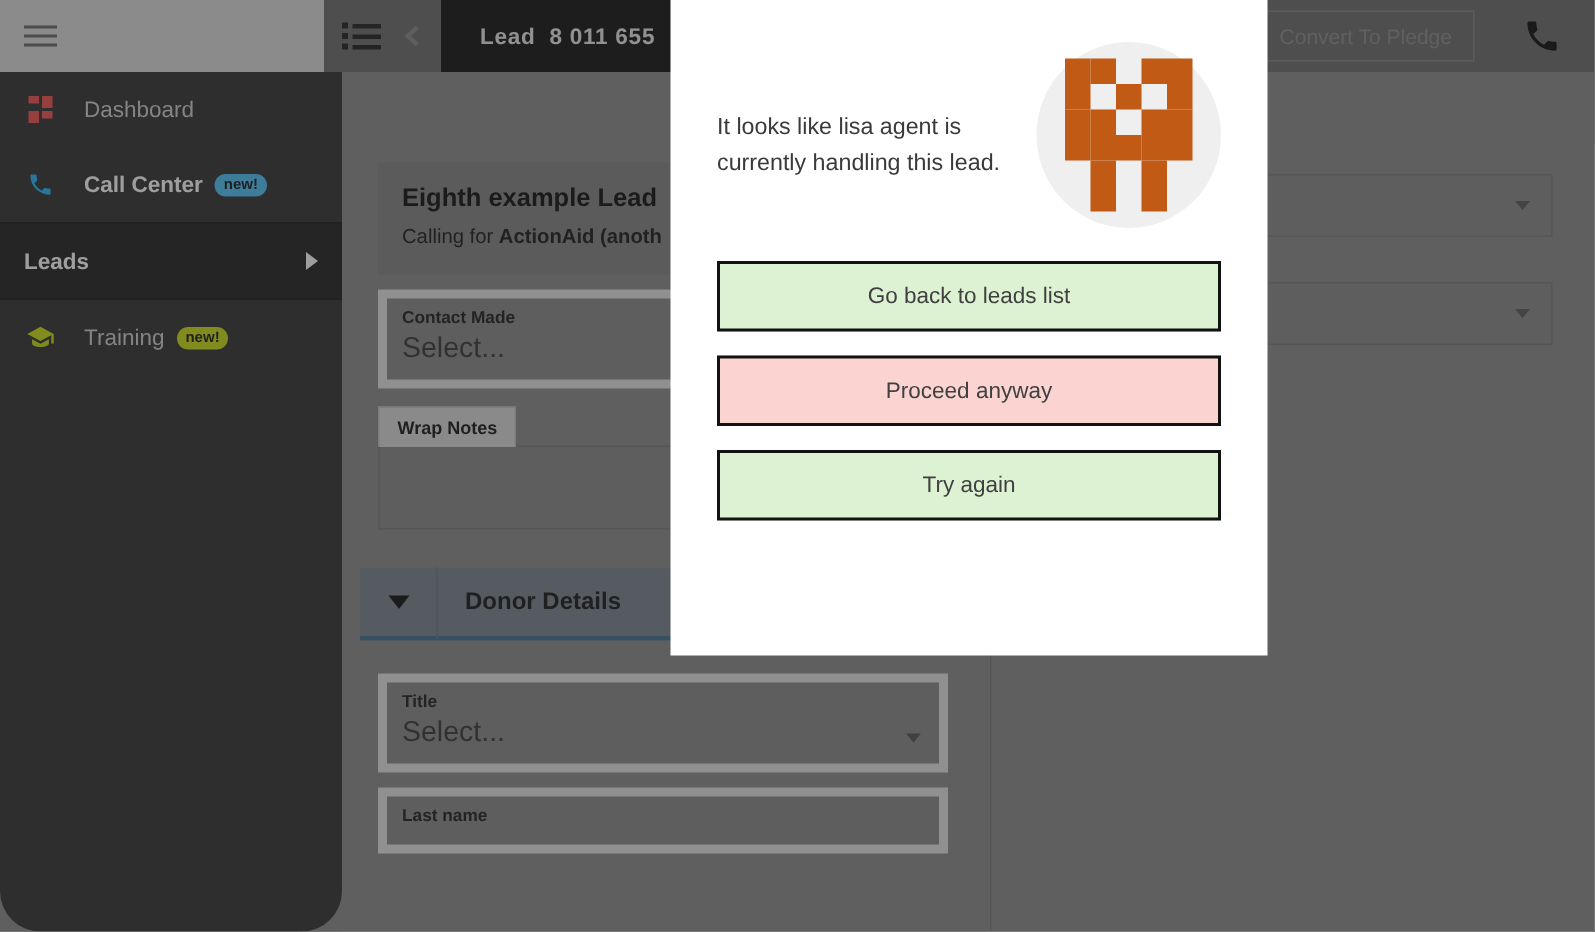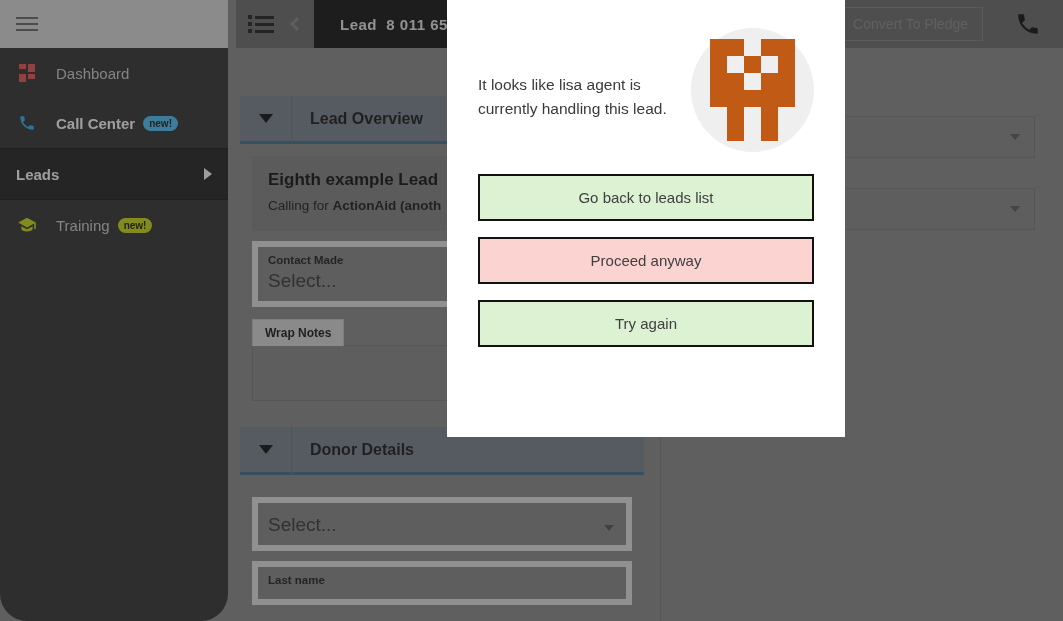--- a/index.html
+++ b/index.html
@@ -54,21 +54,21 @@
   }
   .dash-ico { display: grid; grid-template-columns: 7px 7px; grid-gap: 2px; }
   .dash-ico i { display: block; background: #ef5350; }
   .dash-ico i:nth-child(1) { height: 5px; }
   .dash-ico i:nth-child(2) { height: 8px; }
   .dash-ico i:nth-child(3) { height: 8px; }
   .dash-ico i:nth-child(4) { height: 5px; }
 
   
   .topbar {
-    position: absolute; left: 236px; top: 0; right: 0; height: 48px;
+    position: absolute; left: 216px; top: 0; right: 0; height: 48px;
     background: #6e6e6e; display: flex; align-items: center; text-align: center;
   }
   .topbar-icons { display: flex; align-items: center; padding: 0 12px; gap: 14px; }
   .list-ico { width: 26px; }
   .list-ico div { display: flex; align-items: center; margin: 3px 0; }
   .list-ico div em { width: 4px; height: 4px; background: #222; display: block; }
   .list-ico div b { flex: 1; height: 3px; background: #222; margin-left: 3px; display: block; }
   .chev-left {
     width: 10px; height: 10px; border-left: 3px solid #8a8a8a;
     border-bottom: 3px solid #8a8a8a; transform: rotate(45deg); margin-left: 4px;
@@ -326,26 +326,20 @@
         <span class="q-ico">?</span>
         <span>Help</span>
       </div>
     </div>
 
     <div class="content">
 
       <div class="left-col">
 
         <div class="panel">
-          <div class="panel-head">
-            <div class="panel-toggle">
-              <span class="caret-down"></span>
-            </div>
-            <div class="panel-title">Lead Overview</div>
-          </div>
           <div class="panel-body">
             <div class="lead-card">
               <div class="lead-name">Eighth example Lead</div>
               <div class="lead-sub">
                 <span>Calling for </span><b>ActionAid (anoth</b>
               </div>
             </div>
             <div class="field">
               <div class="field-label">Contact Made</div>
               <div class="field-value placeholder">Select...</div>
@@ -359,20 +353,21 @@
 
         <div class="panel">
           <div class="panel-head">
             <div class="panel-toggle">
               <span class="caret-down"></span>
             </div>
             <div class="panel-title">Donor Details</div>
           </div>
           <div class="panel-body">
             <div class="field">
+              <div class="field-label">Title</div>
               <div class="field-value placeholder">Select...</div>
               <span class="sel-caret"></span>
             </div>
             <div class="field">
               <div class="field-label">Last name</div>
               <div class="field-value"></div>
             </div>
           </div>
         </div>
 

